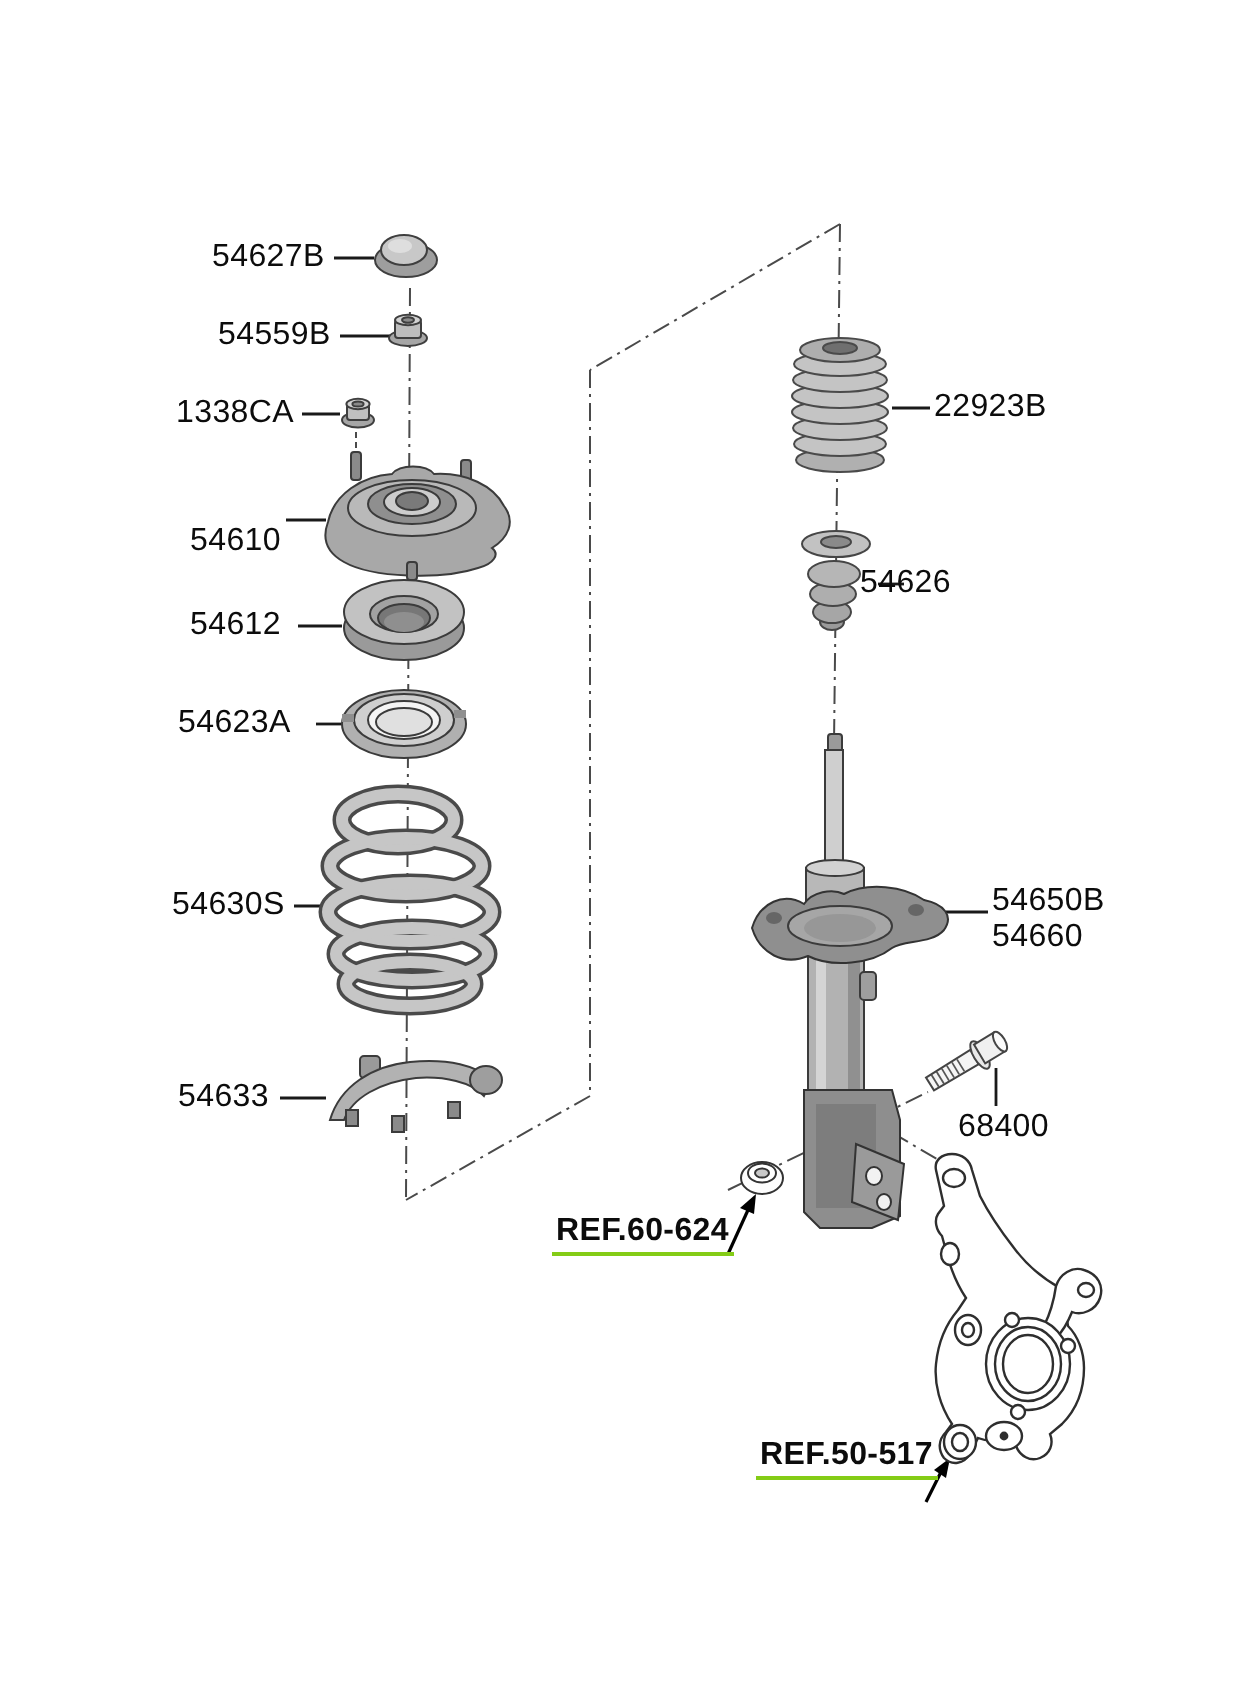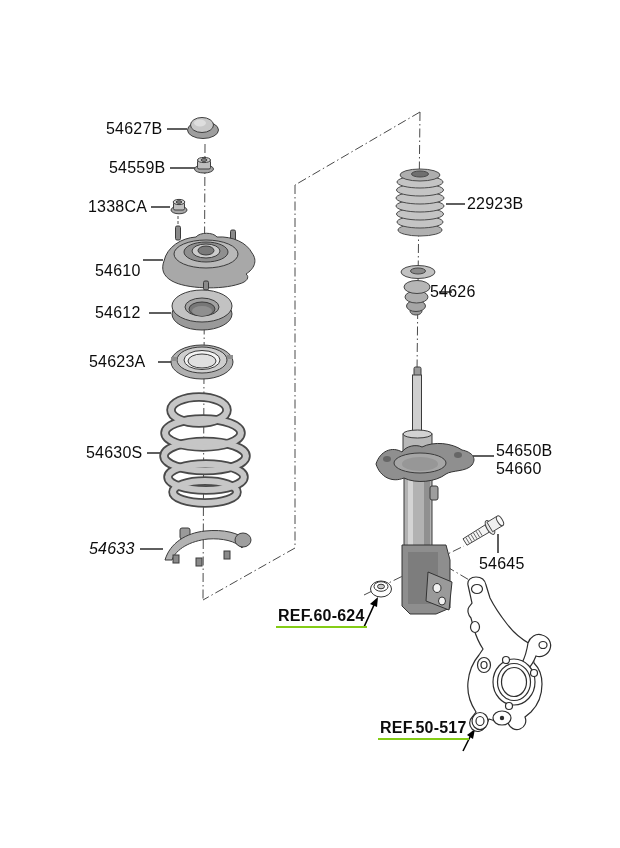--- a/index.html
+++ b/index.html
@@ -243,23 +243,23 @@
 
 </svg>
 
 <div class="lbl" style="left:106px;top:121px;">54627B</div>
 <div class="lbl" style="left:109px;top:160px;">54559B</div>
 <div class="lbl" style="left:88px;top:199px;">1338CA</div>
 <div class="lbl" style="left:95px;top:263px;">54610</div>
 <div class="lbl" style="left:83px;top:305px;margin-left:12px;">54612</div>
 <div class="lbl" style="left:89px;top:354px;">54623A</div>
 <div class="lbl" style="left:86px;top:445px;">54630S</div>
-<div class="lbl" style="left:89px;top:541px;font-style:italic;">54633</div>
+<div class="lbl" style="left:89px;top:541px;">54633</div>
 <div class="lbl" style="left:467px;top:196px;">22923B</div>
 <div class="lbl" style="left:430px;top:284px;">54626</div>
 <div class="lbl" style="left:496px;top:443px;">54650B</div>
 <div class="lbl" style="left:496px;top:461px;">54660</div>
-<div class="lbl" style="left:479px;top:556px;">54645</div>
+<div class="lbl" style="left:479px;top:556px;">68400</div>
 
 <div class="lbl ref" style="left:276px;top:608px;">REF.60-624</div>
 <div class="lbl ref" style="left:378px;top:720px;">REF.50-517</div>
 
 </div>
 
 </body></html>

